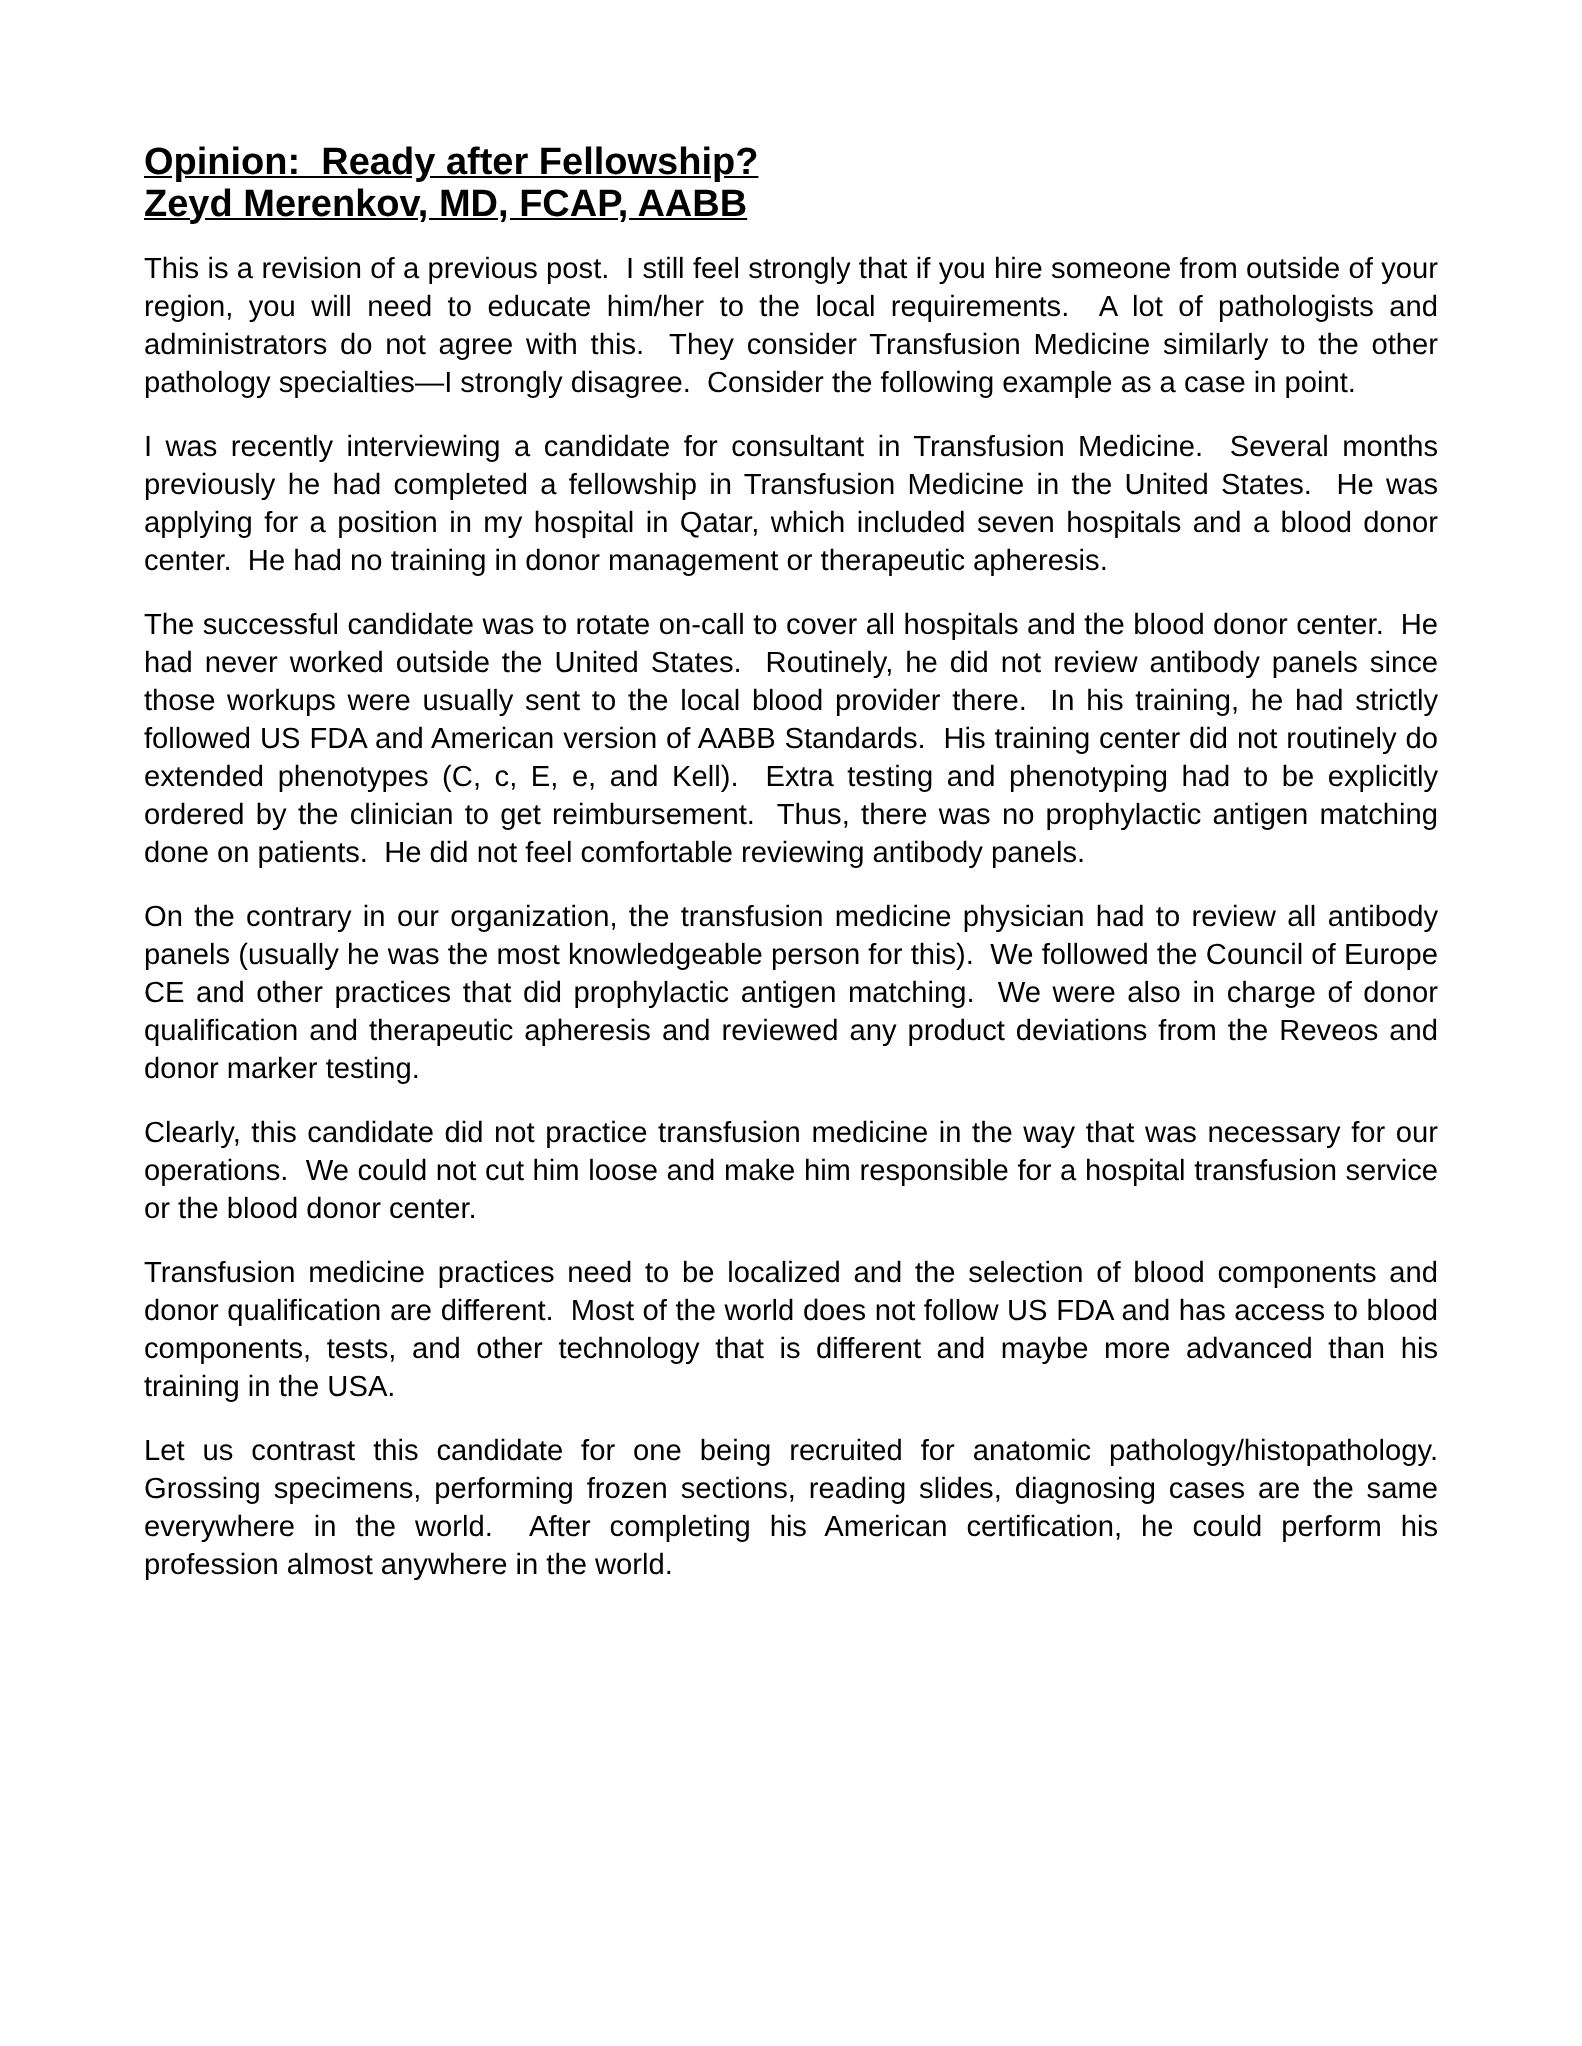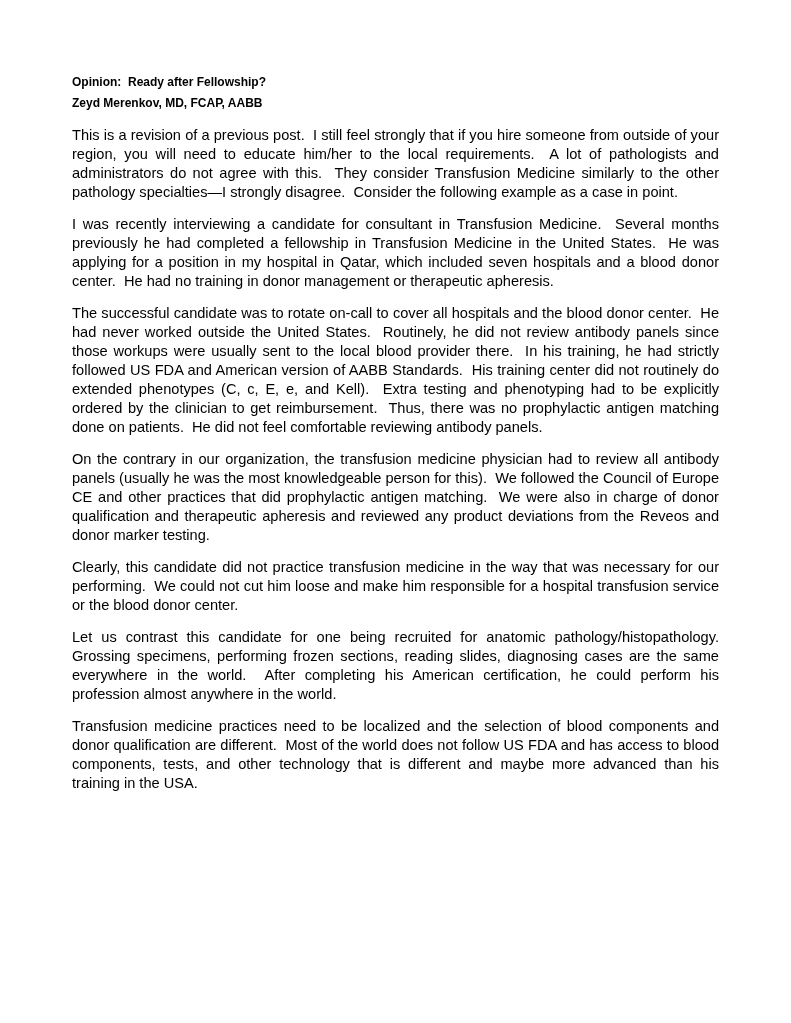--- a/index.html
+++ b/index.html
@@ -13,22 +13,23 @@
     height: 1023px;
     box-sizing: border-box;
     background: #ffffff;
     padding: 72px 72px 40px 72px;
     font-family: "Liberation Sans", "DejaVu Sans", sans-serif;
     color: #000000;
     overflow: hidden;
   }
   .doc-header {
     font-weight: bold;
-    font-size: 12px;
+    font-size: 19px;
     line-height: 20.5px;
+    text-decoration: underline;
   }
   .doc-header .hline {
     white-space: pre-wrap;
   }
   .doc-body p {
     margin: 13px 0 0 0;
     font-size: 14.6px;
     line-height: 19px;
     text-align: justify;
     white-space: pre-wrap;
@@ -42,17 +43,17 @@
 <div class="page">
   <div class="doc-header">
     <div class="hline">Opinion:  Ready after Fellowship?</div>
     <div class="hline">Zeyd Merenkov, MD, FCAP, AABB</div>
   </div>
   <div class="doc-body">
     <p>This is a revision of a previous post.  I still feel strongly that if you hire someone from outside of your region, you will need to educate him/her to the local requirements.  A lot of pathologists and administrators do not agree with this.  They consider Transfusion Medicine similarly to the other pathology specialties—I strongly disagree.  Consider the following example as a case in point.</p>
     <p>I was recently interviewing a candidate for consultant in Transfusion Medicine.  Several months previously he had completed a fellowship in Transfusion Medicine in the United States.  He was applying for a position in my hospital in Qatar, which included seven hospitals and a blood donor center.  He had no training in donor management or therapeutic apheresis.</p>
     <p>The successful candidate was to rotate on-call to cover all hospitals and the blood donor center.  He had never worked outside the United States.  Routinely, he did not review antibody panels since those workups were usually sent to the local blood provider there.  In his training, he had strictly followed US FDA and American version of AABB Standards.  His training center did not routinely do extended phenotypes (C, c, E, e, and Kell).  Extra testing and phenotyping had to be explicitly ordered by the clinician to get reimbursement.  Thus, there was no prophylactic antigen matching done on patients.  He did not feel comfortable reviewing antibody panels.</p>
     <p>On the contrary in our organization, the transfusion medicine physician had to review all antibody panels (usually he was the most knowledgeable person for this).  We followed the Council of Europe CE and other practices that did prophylactic antigen matching.  We were also in charge of donor qualification and therapeutic apheresis and reviewed any product deviations from the Reveos and donor marker testing.</p>
-    <p>Clearly, this candidate did not practice transfusion medicine in the way that was necessary for our performing.  We could not cut him loose and make him responsible for a hospital transfusion service or the blood donor center.</p>
+    <p>Clearly, this candidate did not practice transfusion medicine in the way that was necessary for our operations.  We could not cut him loose and make him responsible for a hospital transfusion service or the blood donor center.</p>
+    <p>Transfusion medicine practices need to be localized and the selection of blood components and donor qualification are different.  Most of the world does not follow US FDA and has access to blood components, tests, and other technology that is different and maybe more advanced than his training in the USA.</p>
     <p>Let us contrast this candidate for one being recruited for anatomic pathology/histopathology.  Grossing specimens, performing frozen sections, reading slides, diagnosing cases are the same everywhere in the world.  After completing his American certification, he could perform his profession almost anywhere in the world.</p>
-    <p>Transfusion medicine practices need to be localized and the selection of blood components and donor qualification are different.  Most of the world does not follow US FDA and has access to blood components, tests, and other technology that is different and maybe more advanced than his training in the USA.</p>
   </div>
 </div>
 
 </body></html>

